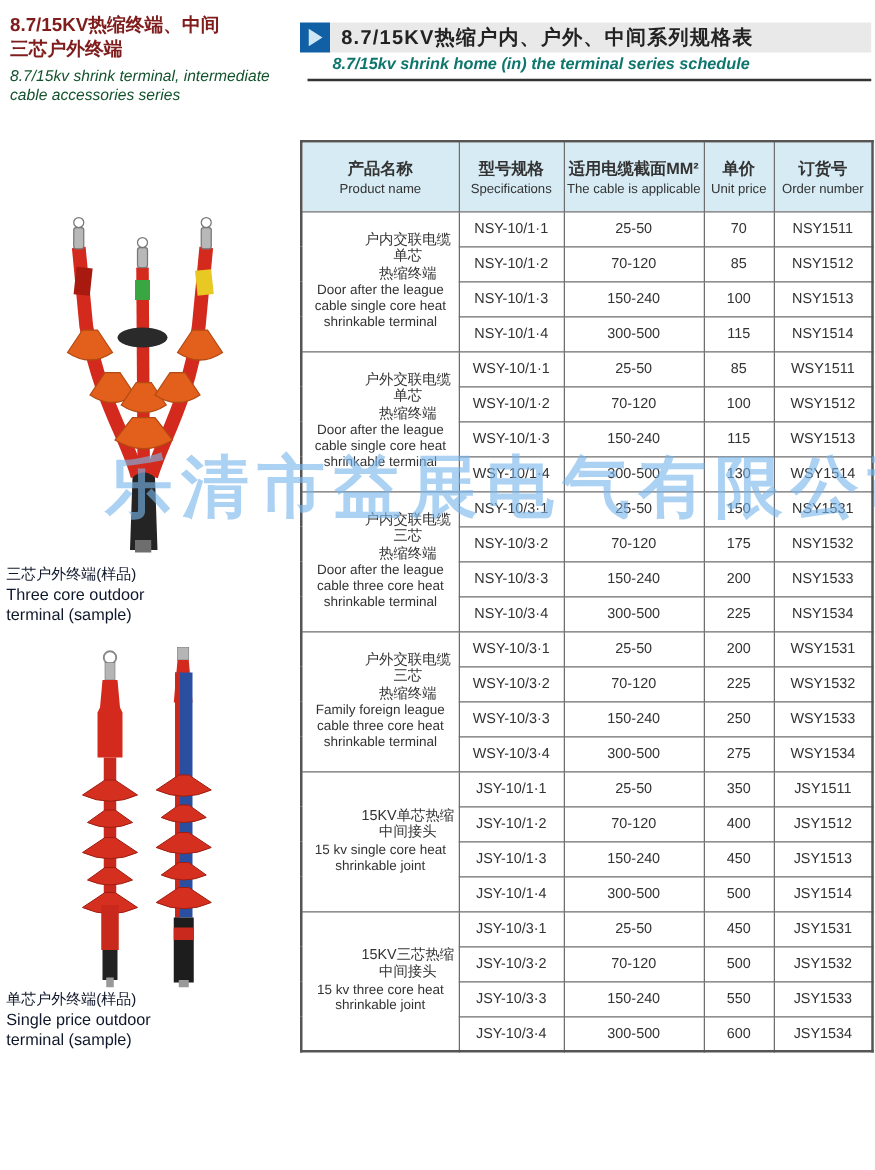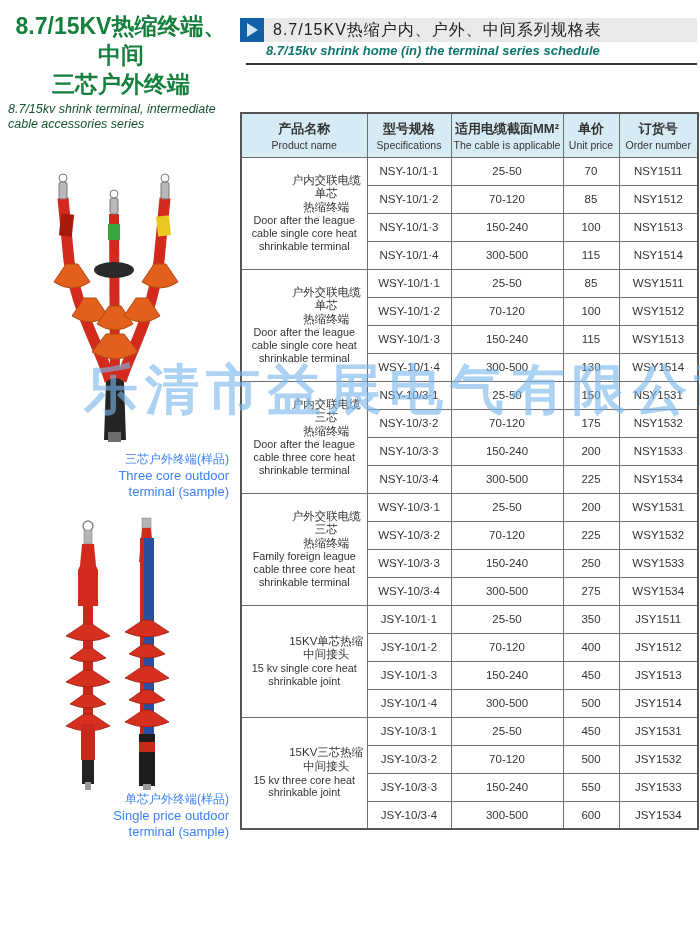--- a/index.html
+++ b/index.html
@@ -5,42 +5,42 @@
   * { margin:0; padding:0; box-sizing:border-box; }
   html,body { background:#f4f4f4; }
   .page {
     position:relative; width:700px; height:936px; background:#ffffff;
     font-family:"Liberation Sans", sans-serif; color:#333; overflow:hidden;
     margin:0 auto;
   }
   
   .sidebar { position:absolute; left:0; top:0; width:234px; height:936px; }
   .side-title { position:absolute; left:8px; top:12px; width:226px; }
-  .side-title .zh { font-size:23px; font-weight:bold; color:#15803d; line-height:1.25;text-align:center; }
+  .side-title .zh { font-size:15px; font-weight:bold; color:#7f1d1d; line-height:1.25; }
   .side-title .en { font-size:12.5px; font-weight:normal; font-style:italic; color:#14532d; line-height:1.2; margin-top:4px; }
   .figure1 { position:absolute; left:18px; top:156px; width:195px; height:288px; }
   .figure2 { position:absolute; left:36px; top:510px; width:160px; height:280px; }
-  .caption { position:absolute; width:224px; left:5px; text-align:right; color:#3b82f6; line-height:1.3; }
+  .caption { position:absolute; width:224px; left:5px; text-align:left; color:#0f172a; line-height:1.3; }
   .caption .zh { font-size:12px; }
   .caption .en { font-size:13px; }
   .caption1 { top:452px; }
   .caption2 { top:792px; }
   
   .main { position:absolute; left:238px; top:0; width:462px; height:936px; }
   .header-row { position:absolute; left:2px; top:17px; right:3px; height:26px; display:flex; align-items:center; }
   .play-box { width:24px; height:24px; background:#1160a6; display:flex; align-items:center; justify-content:center; flex:0 0 24px; }
   .play-tri { width:0; height:0; border-left:11px solid #cfe6f7; border-top:7px solid transparent; border-bottom:7px solid transparent; }
-  .bar { flex:1; height:24px; background:#e9e9e9; display:flex; align-items:center; padding-left:9px; }
+  .bar { flex:1; height:24px; background:#e9e9e9; display:flex; align-items:center; padding-left:9px;font-weight:bold; }
   .bar-title { font-size:16px; color:#222; letter-spacing:1px; white-space:nowrap; }
   .subtitle { position:absolute; left:28px; top:43px; font-size:13px; font-weight:bold; font-style:italic; color:#0f766e; }
   .header-underline { position:absolute; left:8px; right:3px; top:63px; border-top:2px solid #333; }
   
   table.spec { position:absolute; left:2px; top:112px; width:457px; border-collapse:collapse; table-layout:fixed; border:2px solid #555; }
   th, td { border:1px solid #6e6e6e; text-align:center; vertical-align:middle; padding:1px 2px; overflow:hidden; }
-  thead th { background:#d6ebf4; height:44px; }
+  thead th { background:#d6ebf4; height:56px; }
   .th-zh { font-size:13px; font-weight:bold; color:#333; }
   .th-en { font-size:10.5px; font-weight:normal; color:#333; margin-top:1px; }
   tbody td { height:28px; font-size:11.5px; color:#333; background:#fff; }
   td.name-cell { font-size:11.5px; line-height:1.18; padding:2px 1px; }
   .name-zh { font-size:11.5px;padding-left:44px; }
   .name-en { font-size:10.8px; }
   
   .watermark {
     position:absolute; left:84px; top:354px; z-index:5; pointer-events:none;
     font-size:54px; font-weight:bold; letter-spacing:7px; white-space:nowrap;

